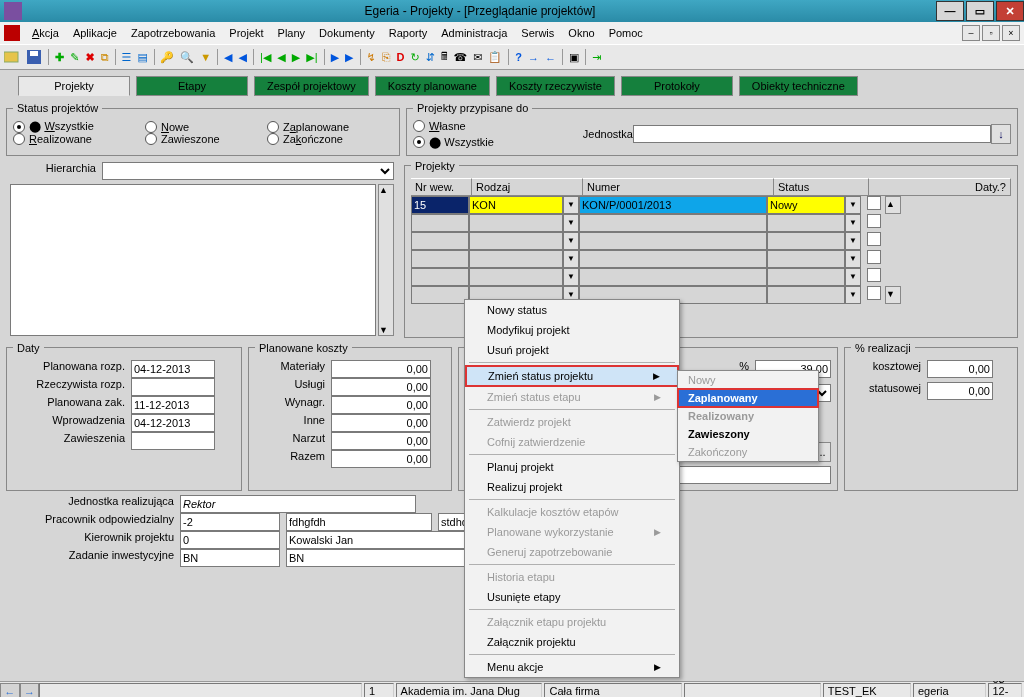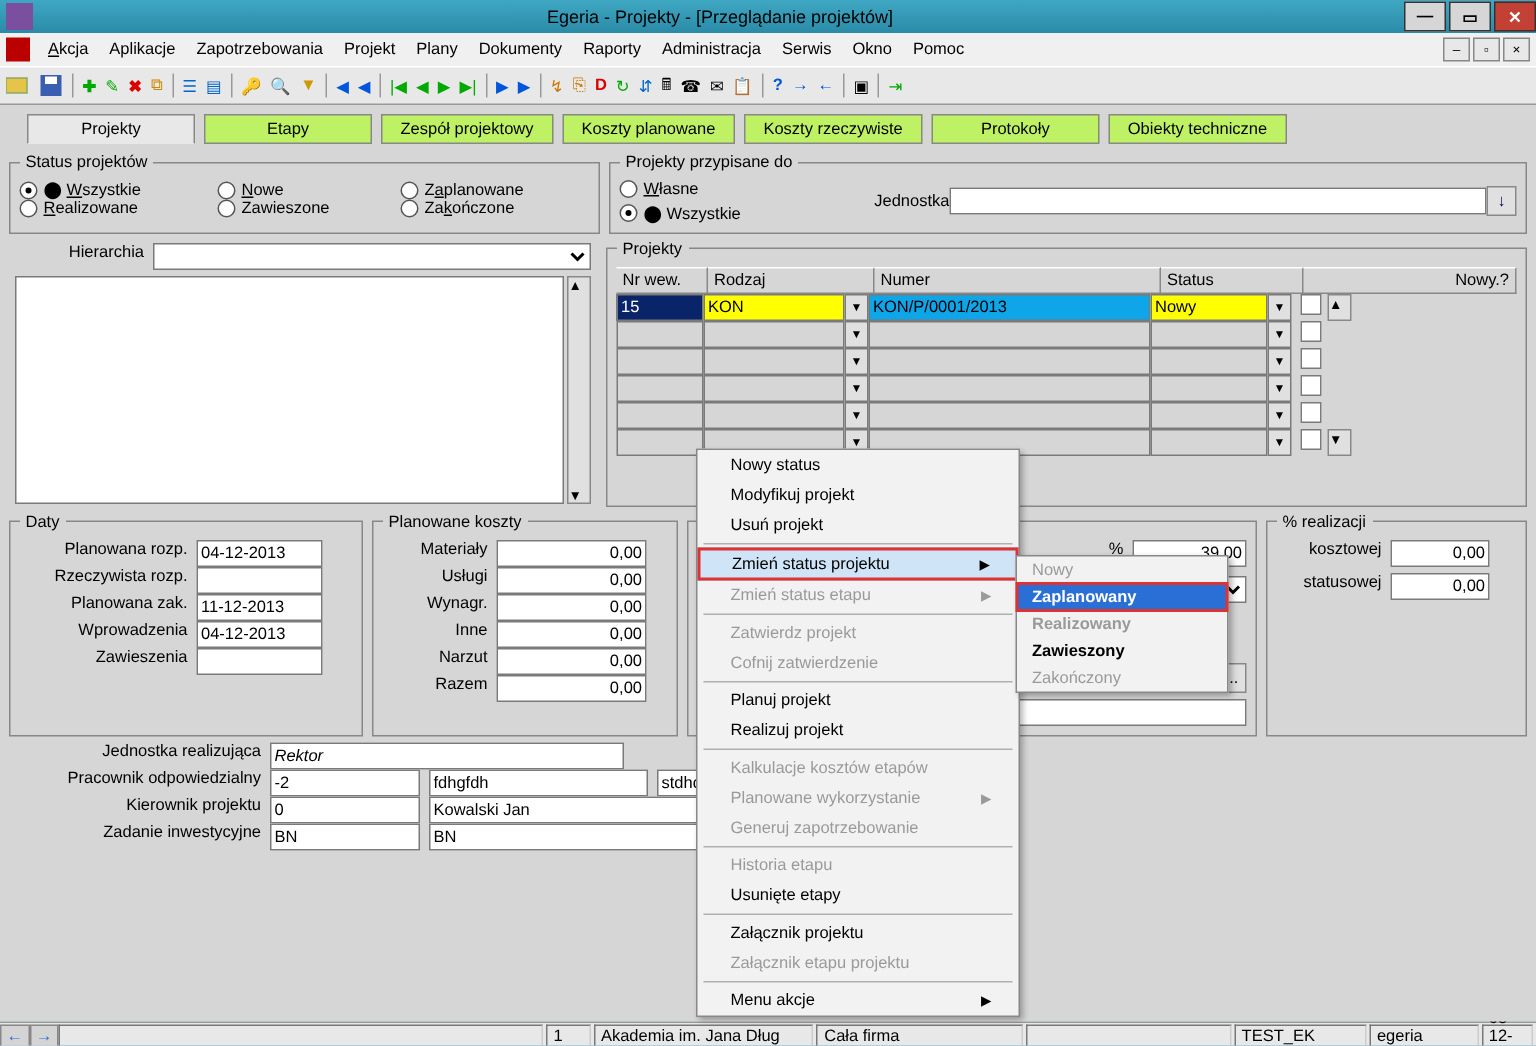--- a/index.html
+++ b/index.html
@@ -12,21 +12,21 @@
 .menubar{height:22px;background:#f0f0f0;display:flex;align-items:center;padding:0 4px;gap:2px}
 .menubar .mi{padding:2px 6px}
 .menubar .mi u{text-decoration:underline}
 .mdi-btns{margin-left:auto;display:flex;gap:2px}
 .mdi-btns .b{width:16px;height:14px;border:1px solid #888;background:#e8e8e8;font-size:9px;display:flex;align-items:center;justify-content:center}
 .toolbar{height:24px;background:#e8e8e8;border-top:1px solid #fff;border-bottom:1px solid #999;display:flex;align-items:center;padding:0 4px;gap:6px}
 .tico{width:16px;height:16px}
 .tsep{width:1px;height:16px;background:#999}
 .work{position:relative;background:#d6d6d6;height:calc(100% - 22px - 22px - 24px - 18px);padding:4px;box-sizing:border-box}
 .tabs{display:flex;gap:6px;margin:2px 0 4px 14px}
-.tab{border:1px solid #888;background:#bef264;padding:3px 12px;min-width:86px;text-align:center}
+.tab{border:1px solid #888;background:#15803d;padding:3px 12px;min-width:86px;text-align:center}
 .tab.active{background:#e8e8e8;border-bottom:1px solid #e8e8e8;position:relative;z-index:1}
 fieldset{border:1px solid #888;margin:2px;padding:6px}
 legend{padding:0 4px}
 .row{display:flex;align-items:flex-start;gap:6px}
 .lbl{text-align:right}
 input[type=text]{height:16px;border:1px solid #7a7a7a;background:#fff;font:inherit;padding:0 2px}
 select{height:18px;border:1px solid #7a7a7a;background:#fff;font:inherit}
 .radio{display:inline-flex;align-items:center;gap:4px;margin-right:12px}
 .radio .dot{width:10px;height:10px;border:1px solid #555;border-radius:50%;background:#fff;display:inline-flex;align-items:center;justify-content:center}
 .radio.sel .dot::after{content:"";width:4px;height:4px;background:#000;border-radius:50%}
@@ -217,21 +217,21 @@
       </div>
     </div>
 
     <fieldset style="flex:1">
       <legend>Projekty</legend>
       <div class="gh">
         <div class="c" style="width:52px">Nr wew.</div>
         <div class="c" style="width:102px">Rodzaj</div>
         <div class="c" style="width:182px">Numer</div>
         <div class="c" style="width:86px">Status</div>
-        <div class="c" style="flex:1;text-align:right">Nowy.?</div>
+        <div class="c" style="flex:1;text-align:right">Daty.?</div>
       </div>
       <div class="gr">
         <div class="c" style="width:52px;background:#0a246a;color:#fff">15</div>
         <div class="c" style="width:88px;background:#ffff00">KON</div>
         <div class="ddl">▼</div>
         <div class="c" style="width:182px;background:#0ea5e9">KON/P/0001/2013</div>
         <div class="c" style="width:72px;background:#ffff00">Nowy</div>
         <div class="ddl">▼</div>
         <div style="width:6px"></div>
         <div class="chk"></div>
@@ -428,22 +428,22 @@
     <div class="item dis">Kalkulacje kosztów etapów</div>
     <div class="item dis">
         <span>Planowane wykorzystanie</span>
         <span class="arrow">▶</span>
       </div>
     <div class="item dis">Generuj zapotrzebowanie</div>
     <div class="sep"></div>
     <div class="item dis">Historia etapu</div>
     <div class="item">Usunięte etapy</div>
     <div class="sep"></div>
+    <div class="item dis">Załącznik etapu projektu</div>
     <div class="item">Załącznik projektu</div>
-    <div class="item dis">Załącznik etapu projektu</div>
     <div class="sep"></div>
     <div class="item">
         <span>Menu akcje</span>
         <span class="arrow">▶</span>
       </div>
   </div>
 
   <div class="submenu">
     <div class="item dis">Nowy</div>
     <div class="item hi bold">Zaplanowany</div>

